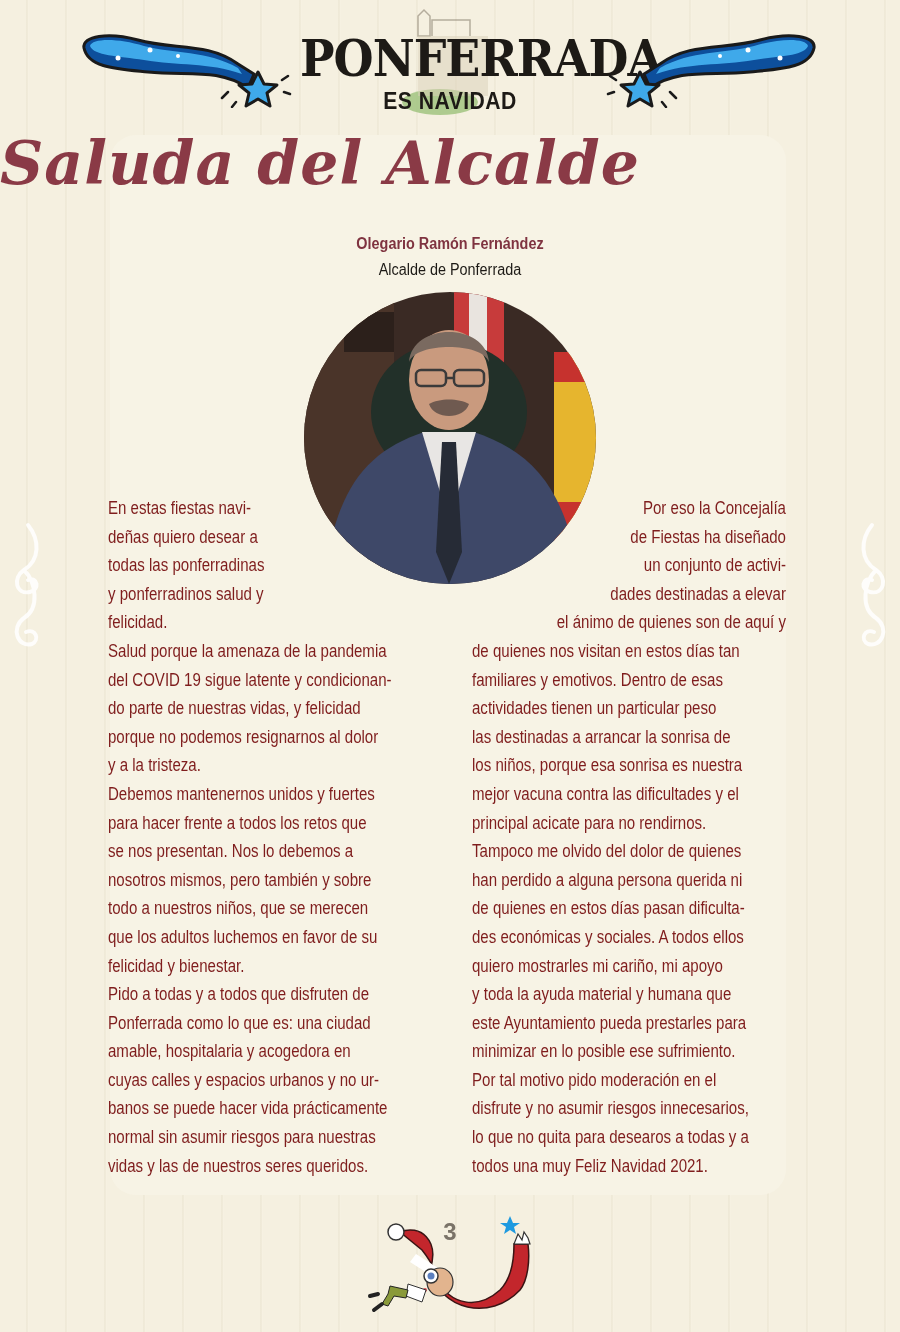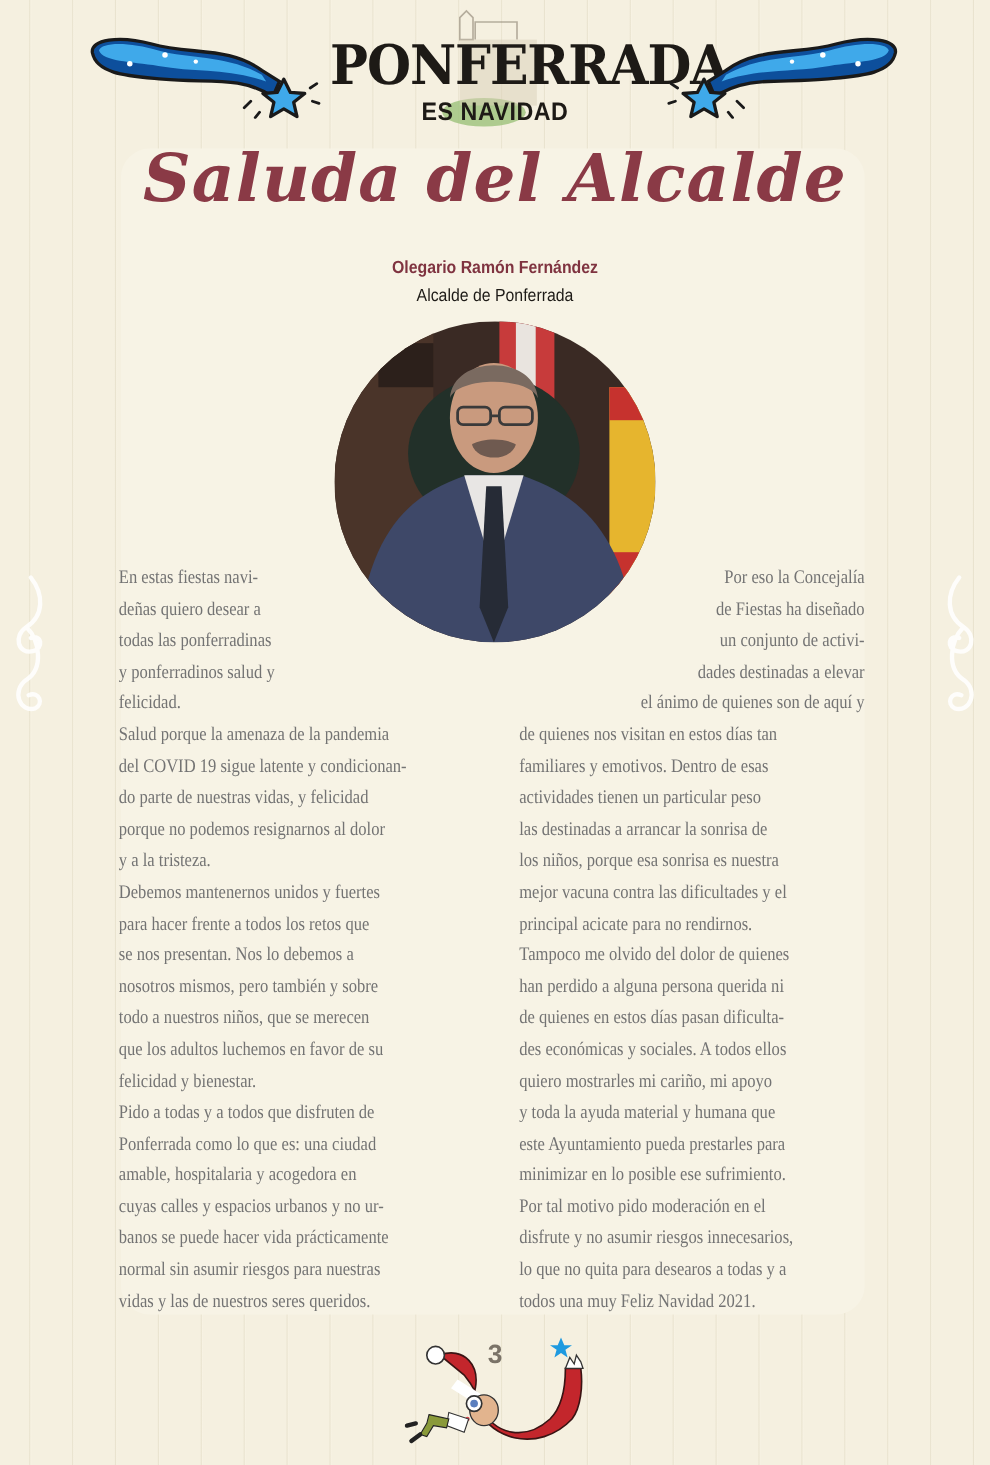--- a/index.html
+++ b/index.html
@@ -29,43 +29,43 @@
     font-family: "DejaVu Serif", serif; font-weight: bold; font-size: 46px;
     color: #1d1a16; letter-spacing: -1px; transform: scaleY(1.08);
   }
   .logo-sub {
     position: absolute; left: 0; width: 300px; top: 82px; text-align: center;
     font-family: "Liberation Sans", sans-serif; font-weight: bold; font-size: 23px;
     color: #1d1a16; transform: scaleX(0.92); letter-spacing: 0.5px;
   }
 
   .title {
-    position: absolute; left: 0; top: 128px; width: 900px; text-align: center;
+    position: absolute; left: 0; top: 128px; width: 900px; 
     font-family: "DejaVu Serif", serif; font-style: italic; font-weight: bold;
     font-size: 60px; color: #8a3a46; letter-spacing: 1px;
   }
   .byline-name {
     position: absolute; left: 0; top: 235px; width: 900px; text-align: center;
     font-family: "Liberation Sans", sans-serif; font-weight: bold; font-size: 16px;
     color: #7f3340; transform: scaleX(0.9);
   }
   .byline-role {
     position: absolute; left: 0; top: 261px; width: 900px; text-align: center;
     font-family: "Liberation Sans", sans-serif; font-size: 16px; color: #1d1a16;
     transform: scaleX(0.9);
   }
   .photo {
     position: absolute; left: 304px; top: 292px; width: 292px; height: 292px;
     border-radius: 50%; overflow: hidden;
   }
 
   .col {
-    position: absolute; top: 510px;
-    font-family: Liberation Serif, serif;
-    font-size: 17.5px; line-height: 28.6px; color: #737373;
+    position: absolute; top: 494px;
+    font-family: Liberation Sans, sans-serif;
+    font-size: 17.5px; line-height: 28.6px; color: #7f1d1d;
   }
   .col .line { white-space: nowrap; height: 28.6px; transform-origin: left center; transform: scaleX(0.86); }
   .col.left { left: 108px; width: 320px; }
   .col.right { left: 472px; width: 314px; }
   .col.right .line { transform-origin: right center; text-align: right; width: 314px; }
   .col.right .line.full { transform-origin: left center; text-align: left; }
 
   .page-num {
     position: absolute; left: 440px; top: 1218px; width: 20px; text-align: center;
     font-family: "Liberation Sans", sans-serif; font-weight: bold; font-size: 24px; color: #7a7368;

